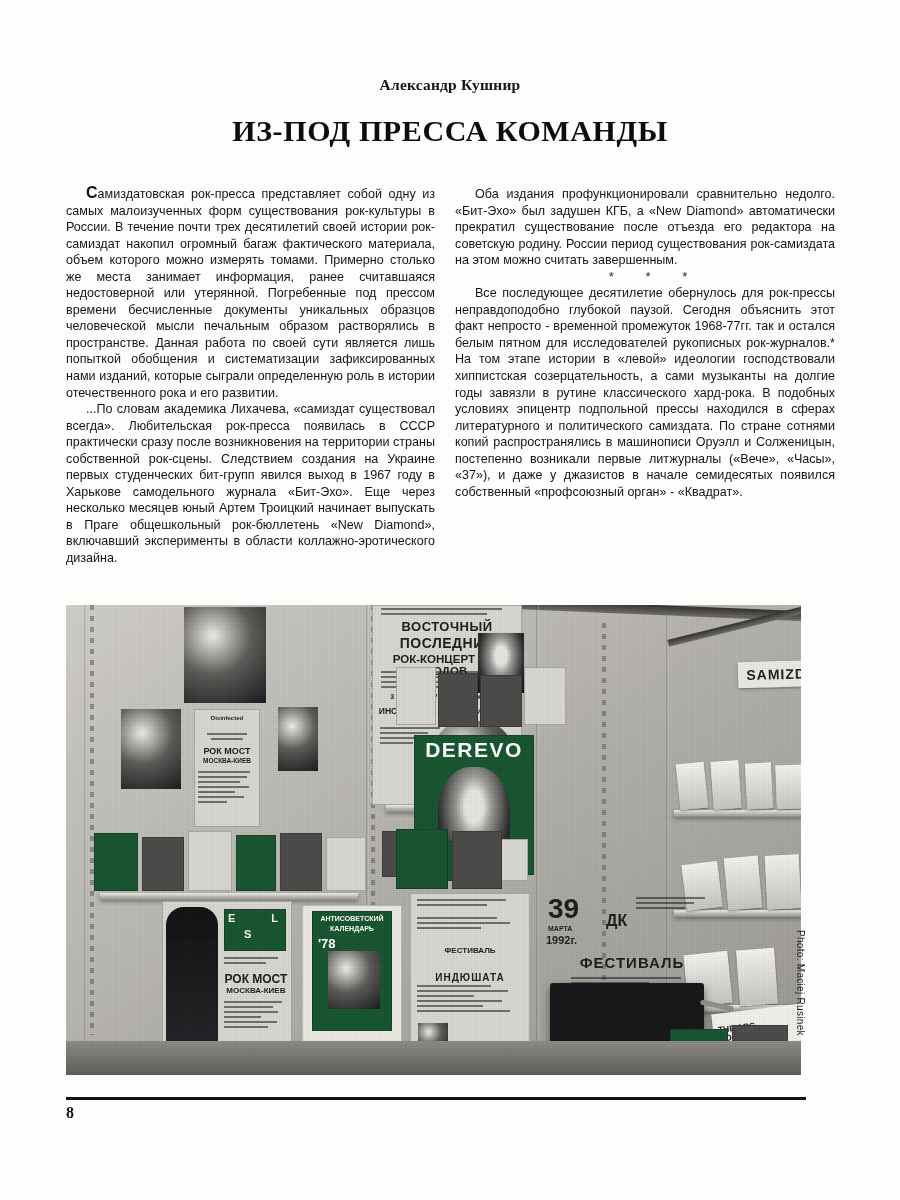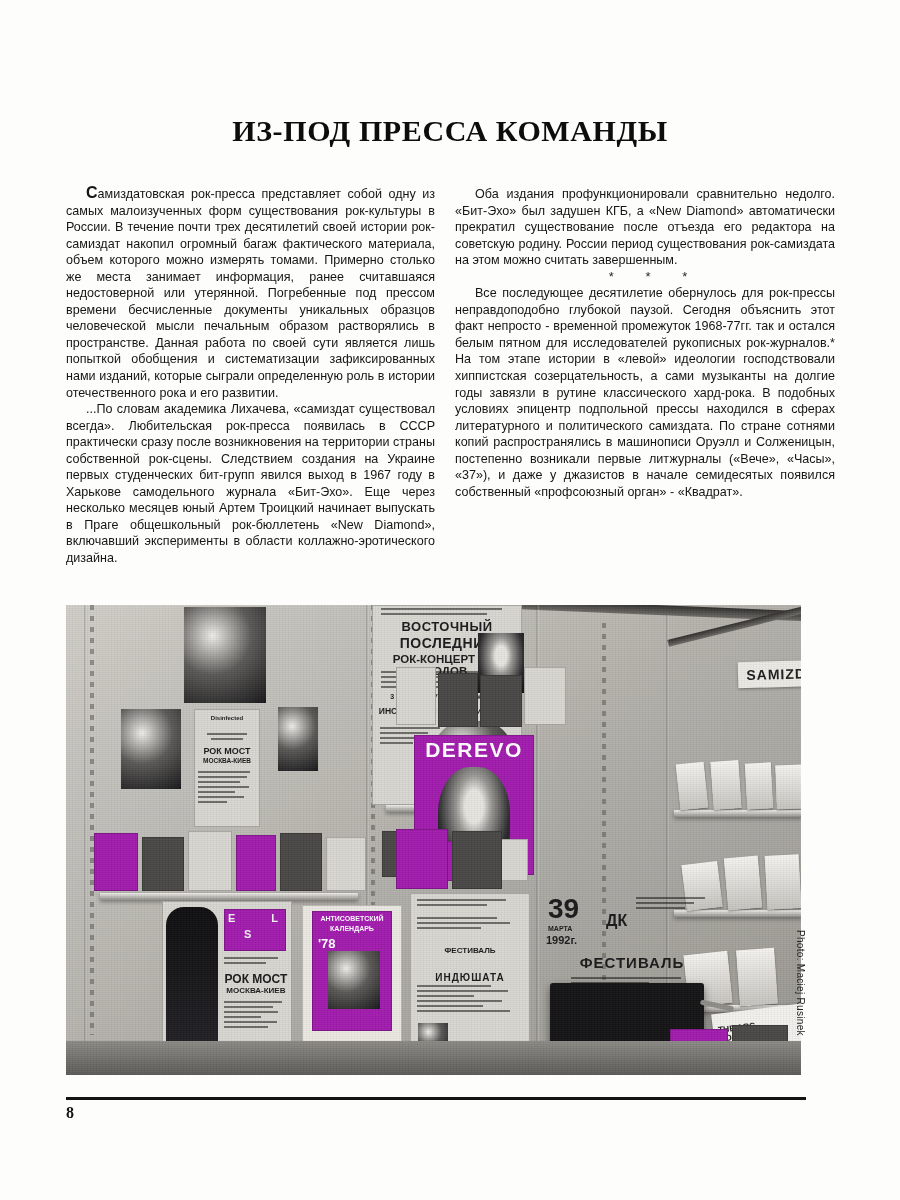--- a/index.html
+++ b/index.html
@@ -73,21 +73,21 @@
     pointer-events:none;
   }
   
   .seam{position:absolute;top:0;bottom:0;width:3px;background:linear-gradient(90deg,rgba(0,0,0,.18),rgba(255,255,255,.22));}
   .perf{position:absolute;width:4px;background-image:repeating-linear-gradient(180deg,#5b5954 0 5px,transparent 5px 11px);opacity:.55;}
   .shelf{position:absolute;height:7px;background:linear-gradient(180deg,#efeeea,#8f8d88);box-shadow:0 2px 4px rgba(0,0,0,.35);}
   .ceil{position:absolute;background:linear-gradient(180deg,#2f2e2c,#6e6c67);}
   .floor{position:absolute;left:0;right:0;bottom:0;height:34px;background:linear-gradient(180deg,#8c8a85,#5d5b57);}
   
   .poster{position:absolute;background:#d9d7d1;box-shadow:0 0 0 1px rgba(0,0,0,.22) inset;overflow:hidden;}
-  .poster.dark{background:#a21caf;color:#efefef;}
+  .poster.dark{background:#14532d;color:#efefef;}
   .poster.mid{background:#4a4846;}
   .poster .ptext{
     position:absolute;left:0;right:0;
     text-align:center;
     font-family:"Liberation Sans", sans-serif;
     font-weight:bold;
     color:#1a1a1a;
     line-height:1.02;
   }
   .poster.dark .ptext{color:#f4f4f4;}
@@ -136,20 +136,21 @@
     position:absolute;left:66px;top:1104px;
     font-family:"Liberation Serif", serif;
     font-weight:bold;font-size:16px;color:#141414;
   }
 </style>
 </head>
 <body>
 
 <div class="page">
 
+  <div class="author">Александр Кушнир</div>
   <div class="headline">ИЗ-ПОД ПРЕССА КОМАНДЫ</div>
 
   <div class="col left">
     <p><span class="dropcap">С</span><span>амиздатовская рок-пресса представляет собой одну из самых малоизученных форм существования рок-культуры в России. В течение почти трех десятилетий своей истории рок-самиздат накопил огромный багаж фактического материала, объем которого можно измерять томами. Примерно столько же места занимает информация, ранее считавшаяся недостоверной или утерянной. Погребенные под прессом времени бесчисленные документы уникальных образцов человеческой мысли печальным образом растворялись в пространстве. Данная работа по своей сути является лишь попыткой обобщения и систематизации зафиксированных нами изданий, которые сыграли определенную роль в истории отечественного рока и его развитии.</span></p>
     <p class="cont">...По словам академика Лихачева, «самиздат существовал всегда». Любительская рок-пресса появилась в СССР практически сразу после возникновения на территории страны собственной рок-сцены. Следствием создания на Украине первых студенческих бит-групп явился выход в 1967 году в Харькове самодельного журнала «Бит-Эхо». Еще через несколько месяцев юный Артем Троицкий начинает выпускать в Праге общешкольный рок-бюллетень «New Diamond», включавший эксперименты в области коллажно-эротического дизайна.</p>
   </div>
 
   <div class="col right">
     <p>Оба издания профункционировали сравнительно недолго. «Бит-Эхо» был задушен КГБ, а «New Diamond» автоматически прекратил существование после отъезда его редактора на советскую родину. России период существования рок-самиздата на этом можно считать завершенным.</p>
     <p class="stars">* * *</p>

